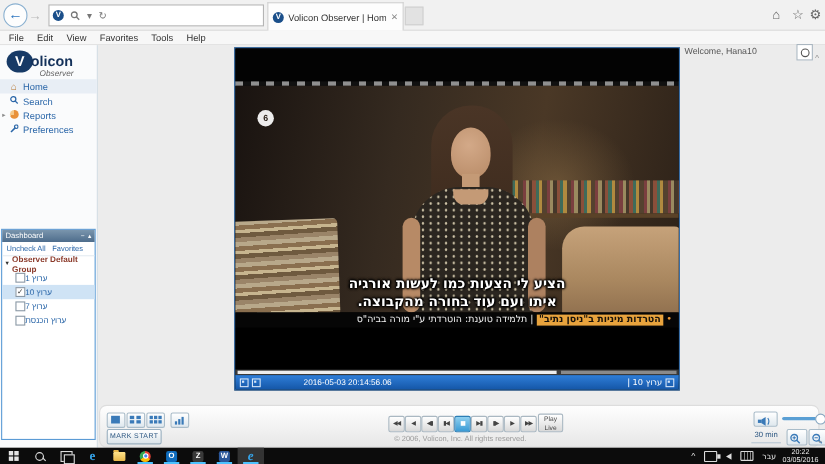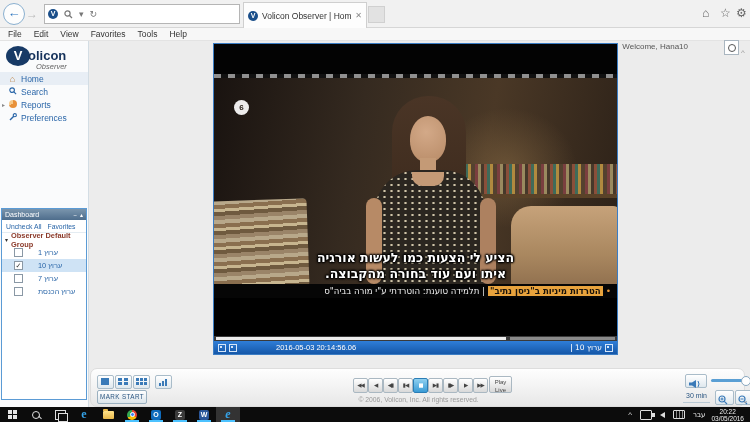--- a/index.html
+++ b/index.html
@@ -52,21 +52,21 @@
   #dash{left:1px;top:208px;width:86px;height:192px;background:#fff;border:1px solid #5b9bd5;box-sizing:border-box;}
   #dashHead{height:11px;background:linear-gradient(#7a95ad,#4e6d8c);color:#fff;font-size:7px;
     display:flex;align-items:center;padding:0 3px;}
   #dashHead .t{flex:1;}
   #dashHead .hIcon{font-size:6px;margin-left:3px;}
   #dashLinks{height:12px;display:flex;gap:6px;align-items:center;padding:0 4px;border-bottom:1px solid #e4ecf2;
     font-size:6.8px;color:#2a66a8;}
   #dashGroup{height:13px;display:flex;align-items:center;gap:3px;padding:0 3px;font-size:7.4px;
     font-weight:bold;color:#8b3a2a;}
   #dashGroup .tri{color:#333;font-size:6px;}
-  .chRow{height:13px;display:flex;align-items:center;gap:15px;padding-left:12px;font-size:7.4px;color:#2a66a8;}
+  .chRow{height:13px;display:flex;align-items:center;gap:0;padding-left:12px;font-size:7.4px;color:#2a66a8;}
   .chRow.sel{background:#cfe3f5;}
   .cbox{width:7px;height:7px;border:1px solid #8a98a5;background:#fff;flex:0 0 auto;
     font-size:7px;line-height:7px;text-align:center;color:#333;}
   
   #player{left:213px;top:43px;width:403px;height:310px;border:1px solid #3b7dc4;box-sizing:content-box;background:#000;}
   #vTopBlack{position:absolute;left:0;top:0;width:403px;height:30px;background:#030303;}
   #vGlitch{position:absolute;left:0;top:30px;width:403px;height:4px;opacity:.65;
     background:repeating-linear-gradient(90deg,#ddd 0 7px,#1a1a1a 7px 14px);}
   #vImage{position:absolute;left:0;top:34px;width:403px;height:206px;overflow:hidden;
     background:linear-gradient(100deg,#191310 0%,#352a20 35%,#4a3826 65%,#2c2118 100%);}

